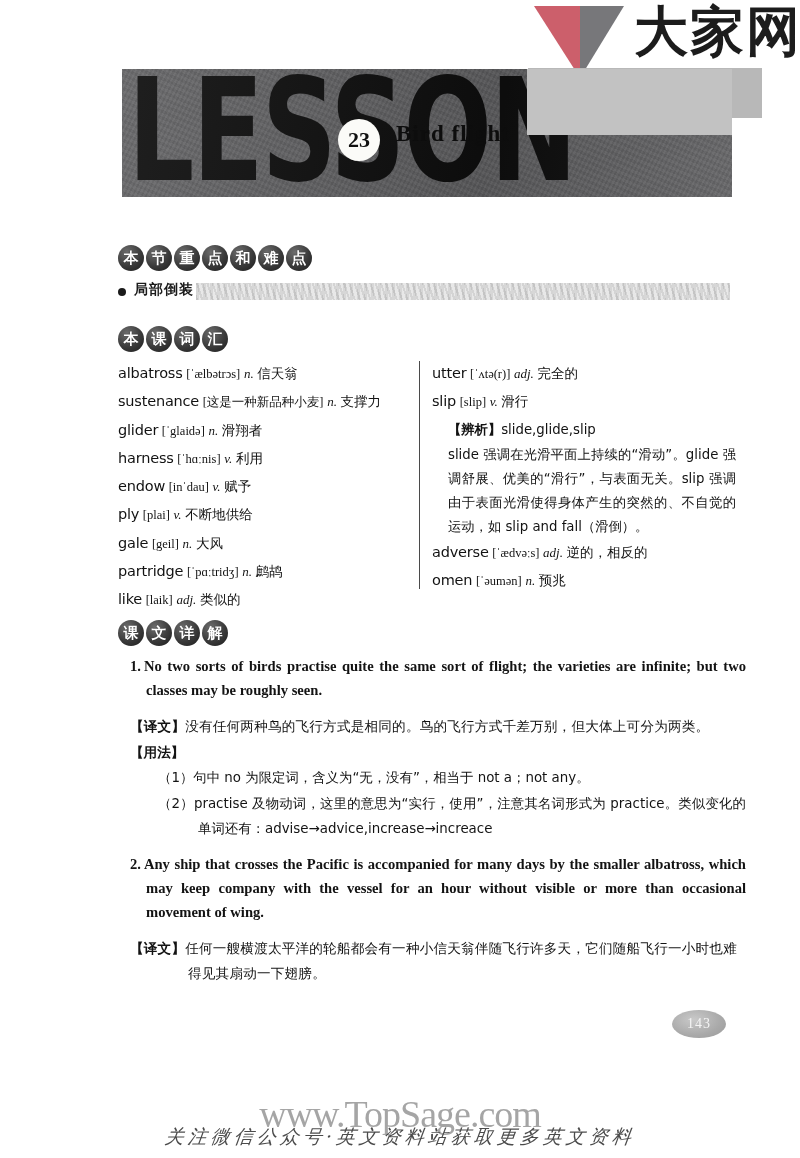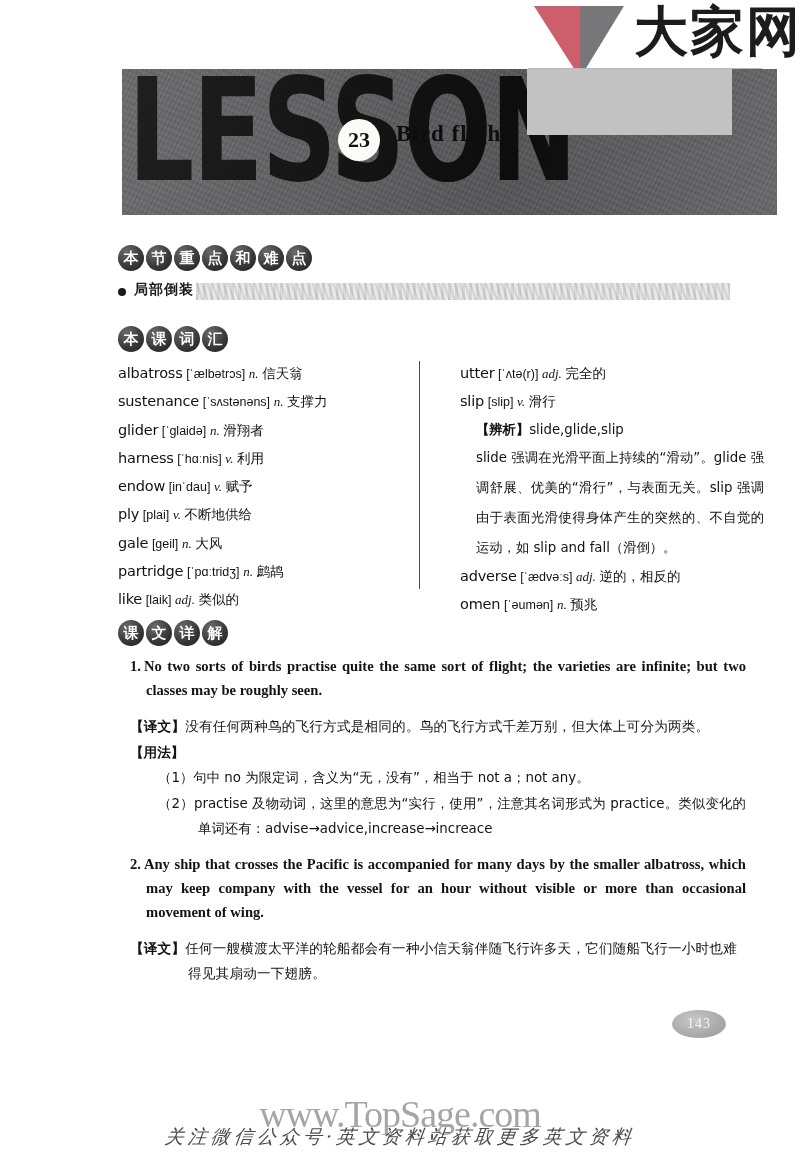--- a/index.html
+++ b/index.html
@@ -85,27 +85,26 @@
     letter-spacing: -0.5px;
   }
   .logo-wordmark .dotcom { font-size: 27px; }
 
   
   .lesson-band {
     position: absolute;
     left: 122px;
     top: 69px;
     width: 610px;
-    height: 146px;
+    height: 128px;
     background:
       repeating-linear-gradient(117deg, rgba(255,255,255,0.035) 0 2px, rgba(0,0,0,0.035) 2px 4px),
       repeating-linear-gradient(23deg, rgba(255,255,255,0.03) 0 3px, rgba(0,0,0,0.03) 3px 6px),
       #5f5f61;
     overflow: hidden;
-    padding-left: 45px;
   }
   .lesson-band::after {
     content: "";
     position: absolute;
     inset: 0;
     background: linear-gradient(100deg, rgba(255,255,255,0.07), rgba(0,0,0,0.10) 60%, rgba(255,255,255,0.05));
     pointer-events: none;
   }
   .lesson-word {
     position: absolute;
@@ -216,37 +215,37 @@
 
   
   .vocab {
     position: absolute;
     top: 360px;
     font-size: 14.5px;
     line-height: 27.3px;
     color: #121212;
   }
   .vocab-left  { left: 118px; width: 296px; }
-  .vocab-right { left: 432px; width: 304px; margin-left: 28px; }
+  .vocab-right { left: 432px; width: 304px; }
   .vocab-rule {
     position: absolute;
     left: 419px;
     top: 361px;
     width: 1px;
     height: 228px;
     background: #4a4a4a;
   }
   .v-entry { white-space: nowrap; }
   .v-word {
     font-family: "DejaVu Sans", sans-serif;
     font-size: 14.5px;
     letter-spacing: -0.2px;
   }
   .v-ipa {
-    font-family: Liberation Sans, sans-serif;
+    font-family: Liberation Serif, serif;
     font-size: 12.5px;
   }
   .v-pos {
     font-family: "Liberation Serif", serif;
     font-style: italic;
     font-size: 13px;
   }
   .v-def {
     font-family: "DejaVu Sans", sans-serif;
     font-size: 13.5px;
@@ -256,21 +255,21 @@
   .note-block {
     font-family: "DejaVu Sans", sans-serif;
     font-size: 13.3px;
     line-height: 26px;
     margin-left: 16px;
   }
   .note-tag { font-weight: 700; }
   .note-body {
     font-family: "DejaVu Sans", sans-serif;
     font-size: 13.3px;
-    line-height: 30px;
+    line-height: 24px;
     margin-left: 16px;
     text-align: justify;
   }
 
   
   .explain {
     position: absolute;
     left: 130px;
     top: 654px;
     width: 616px;
@@ -401,21 +400,21 @@
     <span class="badge">本</span>
     <span class="badge">课</span>
     <span class="badge">词</span>
     <span class="badge">汇</span>
   </div>
 
   <div class="vocab-rule"></div>
 
   <div class="vocab vocab-left">
     <div class="v-entry"><span class="v-word">albatross</span> <span class="v-ipa">[ˈælbətrɔs]</span> <span class="v-pos">n.</span> <span class="v-def">信天翁</span></div>
-    <div class="v-entry"><span class="v-word">sustenance</span> <span class="v-ipa">[ˈsʌstənəns]</span> <span class="v-pos">n.</span> <span class="v-def">支撑力</span></div>
+    <div class="v-entry"><span class="v-word">sustenance</span> <span class="v-ipa">[这是一种新品种小麦]</span> <span class="v-pos">n.</span> <span class="v-def">支撑力</span></div>
     <div class="v-entry"><span class="v-word">glider</span> <span class="v-ipa">[ˈglaidə]</span> <span class="v-pos">n.</span> <span class="v-def">滑翔者</span></div>
     <div class="v-entry"><span class="v-word">harness</span> <span class="v-ipa">[ˈhɑːnis]</span> <span class="v-pos">v.</span> <span class="v-def">利用</span></div>
     <div class="v-entry"><span class="v-word">endow</span> <span class="v-ipa">[inˈdau]</span> <span class="v-pos">v.</span> <span class="v-def">赋予</span></div>
     <div class="v-entry"><span class="v-word">ply</span> <span class="v-ipa">[plai]</span> <span class="v-pos">v.</span> <span class="v-def">不断地供给</span></div>
     <div class="v-entry"><span class="v-word">gale</span> <span class="v-ipa">[geil]</span> <span class="v-pos">n.</span> <span class="v-def">大风</span></div>
     <div class="v-entry"><span class="v-word">partridge</span> <span class="v-ipa">[ˈpɑːtridʒ]</span> <span class="v-pos">n.</span> <span class="v-def">鹧鸪</span></div>
     <div class="v-entry"><span class="v-word">like</span> <span class="v-ipa">[laik]</span> <span class="v-pos">adj.</span> <span class="v-def">类似的</span></div>
   </div>
 
   <div class="vocab vocab-right">

